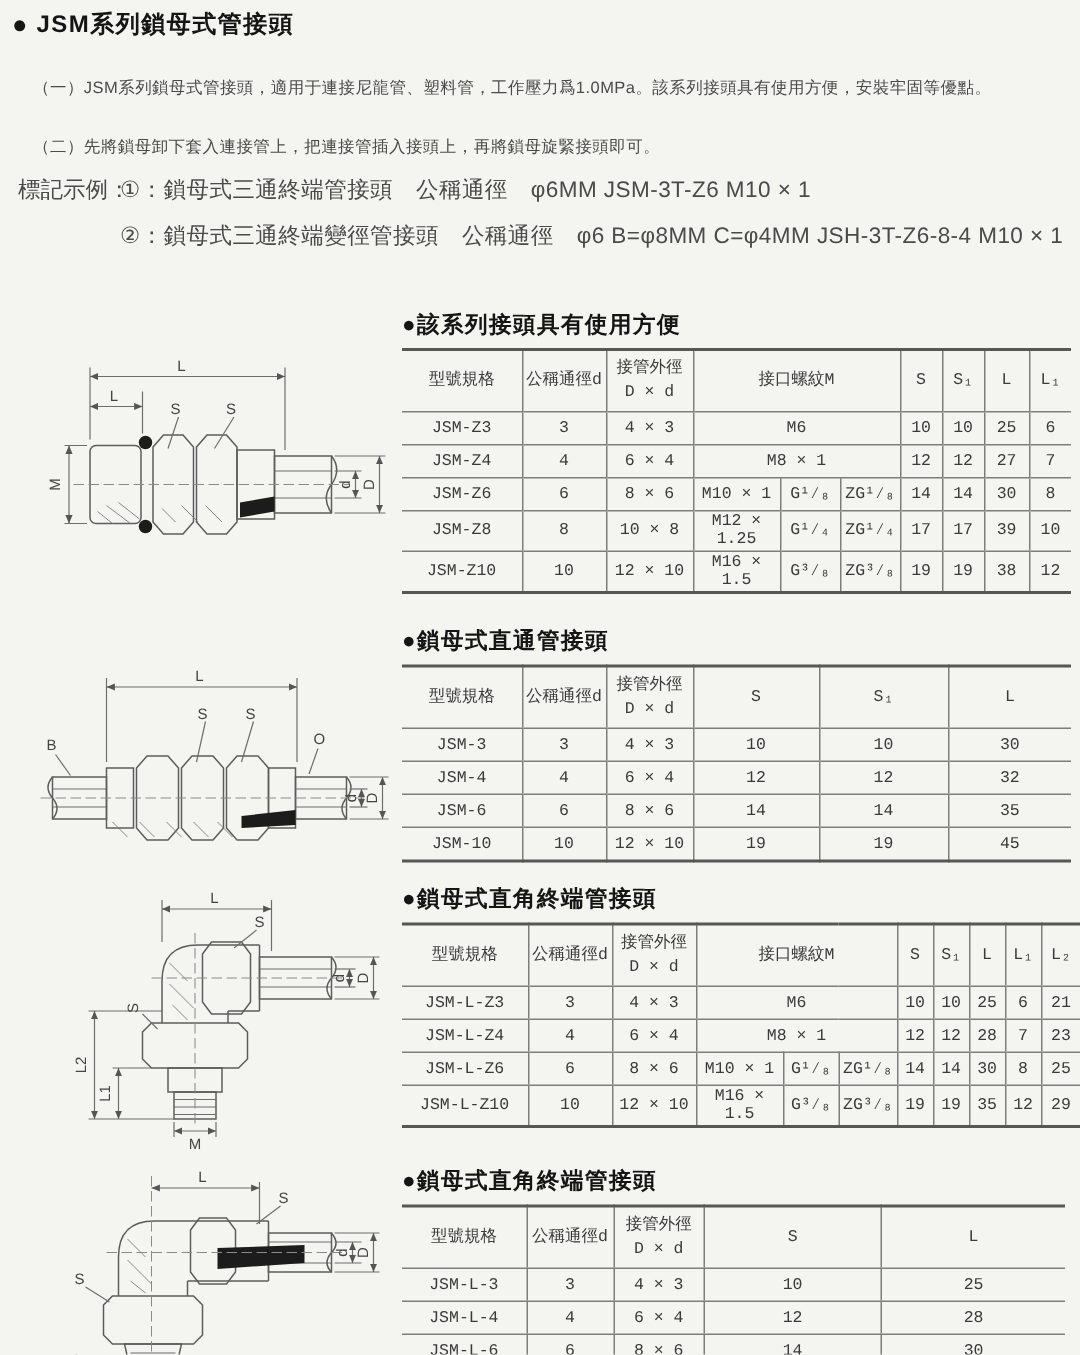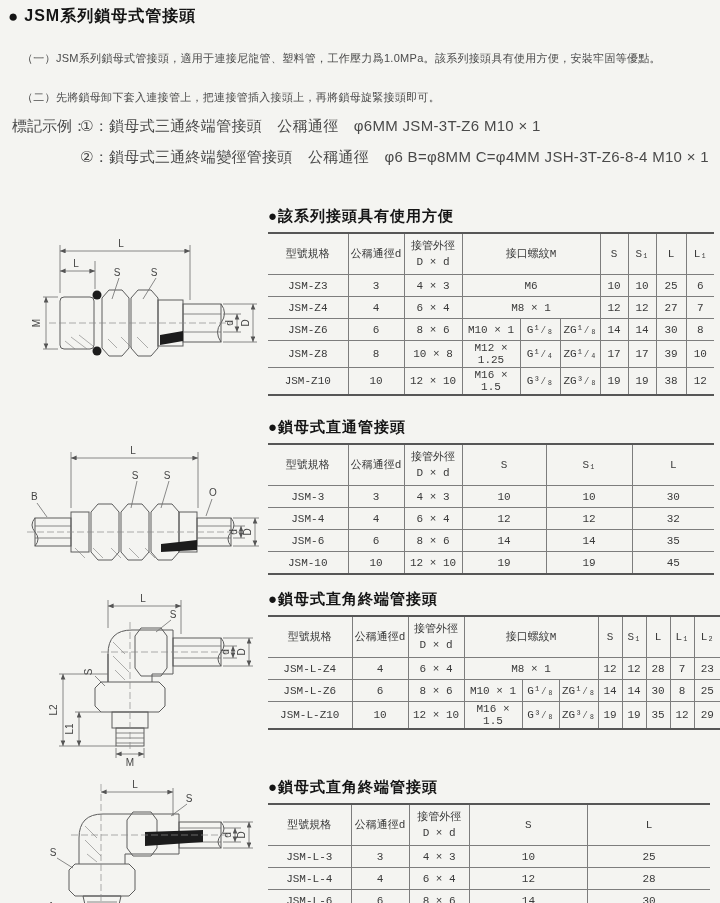--- a/index.html
+++ b/index.html
@@ -427,20 +427,31 @@
               <th colspan="3">接口螺紋M</th>
               <th>S</th>
               <th>S₁</th>
               <th>L</th>
               <th>L₁</th>
               <th>L₂</th>
             </tr>
           </thead>
           <tbody>
             <tr>
+              <td>JSM-L-Z3</td>
+              <td>3</td>
+              <td>4 × 3</td>
+              <td colspan="3">M6</td>
+              <td>10</td>
+              <td>10</td>
+              <td>25</td>
+              <td>6</td>
+              <td>21</td>
+            </tr>
+            <tr>
               <td>JSM-L-Z4</td>
               <td>4</td>
               <td>6 × 4</td>
               <td colspan="3">M8 × 1</td>
               <td>12</td>
               <td>12</td>
               <td>28</td>
               <td>7</td>
               <td>23</td>
             </tr>

